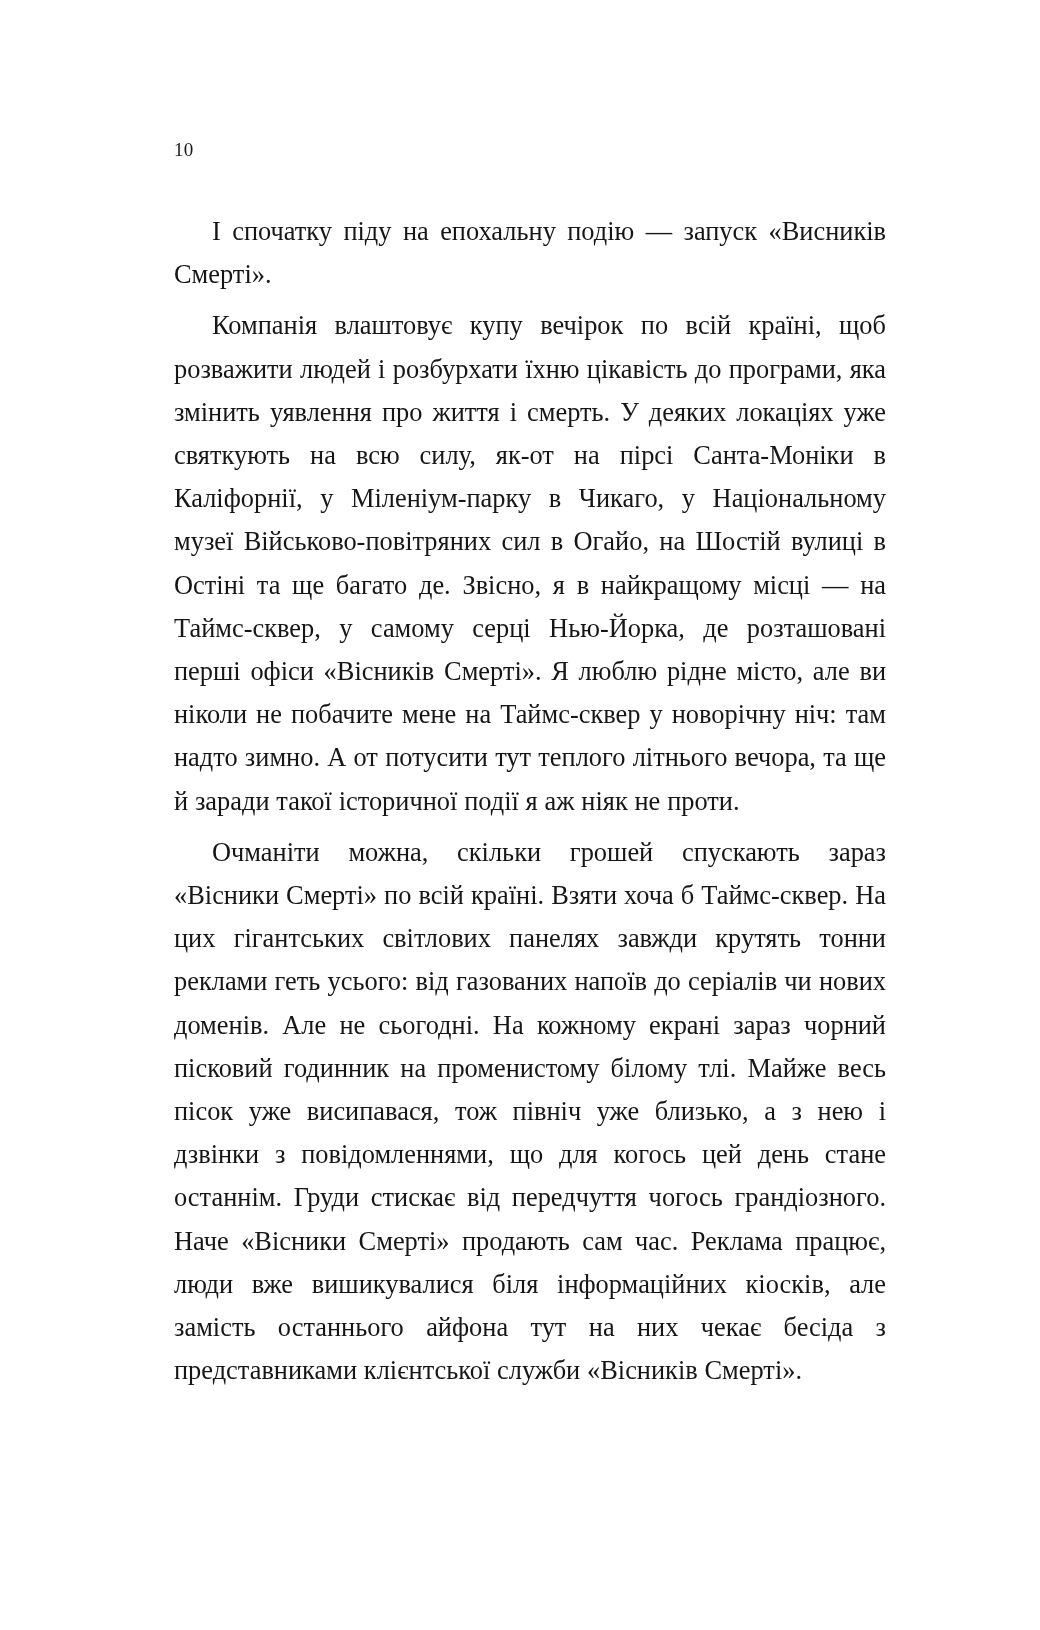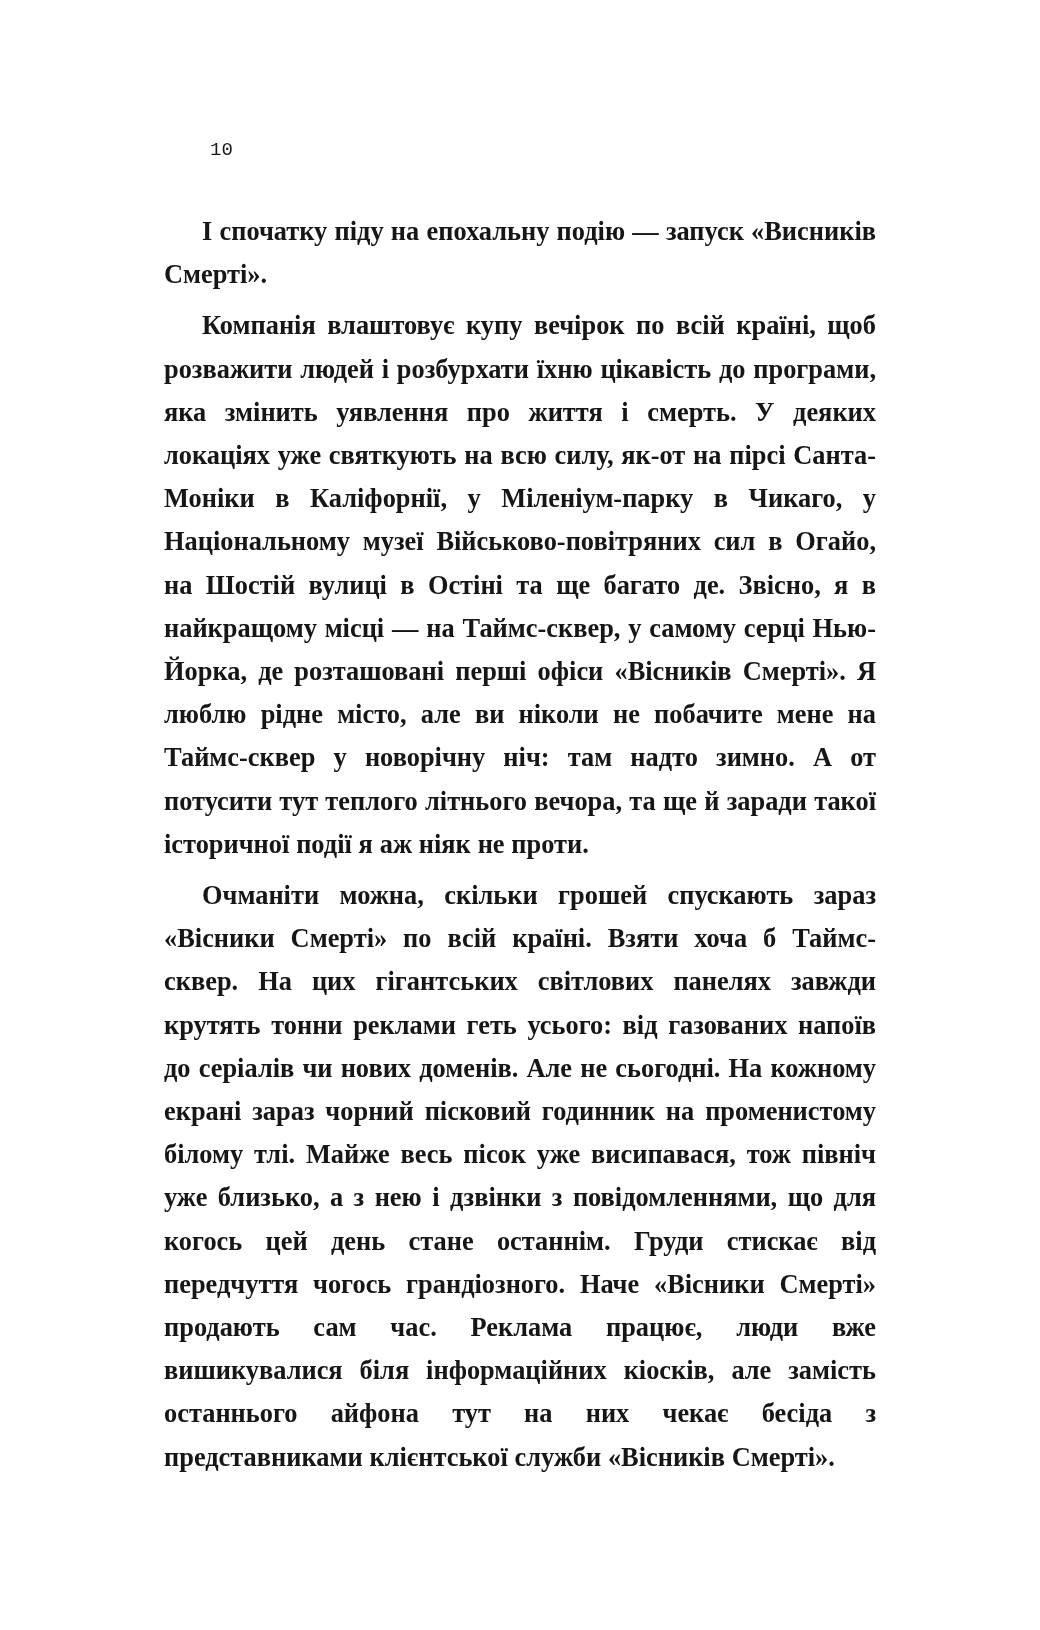--- a/index.html
+++ b/index.html
@@ -14,32 +14,30 @@
     background: #ffffff;
     box-sizing: border-box;
     overflow: hidden;
     font-family: "Liberation Serif", "DejaVu Serif", serif;
     color: #1a1a1a;
   }
   .folio {
     position: absolute;
     left: 174px;
     top: 139px;
-    font-family: Liberation Mono, monospace;
+    font-family: Liberation Serif, serif;
     font-size: 19px;
     color: #1a1a1a;
     letter-spacing: 0.2px;
-    margin-left: 36px;
   }
   .textblock {
     position: absolute;
-    left: 164px;
+    left: 174px;
     top: 210px;
     width: 712px;
-    font-weight: bold;
   }
   .textblock p {
     margin: 0;
     font-size: 26.4px;
     line-height: 43.2px;
     text-align: justify;
     text-indent: 38px;
     hyphens: manual;
     word-spacing: 0.2px;
     color: #161616;

